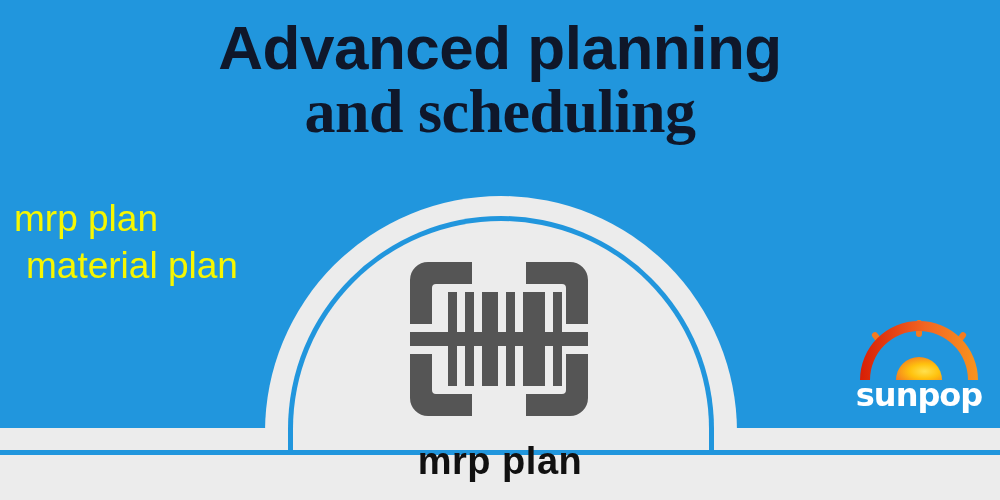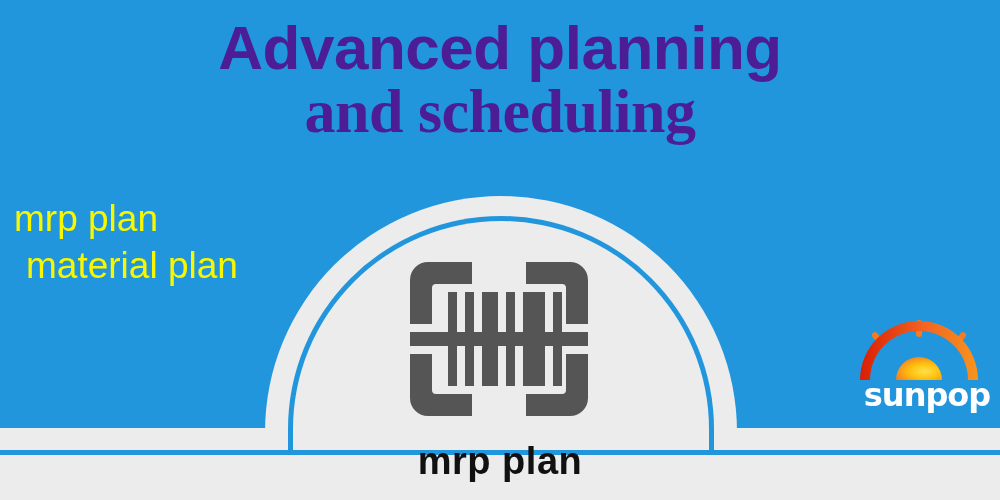--- a/index.html
+++ b/index.html
@@ -47,21 +47,21 @@
     background:#ececec;
   }
   
   .band-cover{
     position:absolute;left:0;top:455px;width:1000px;height:45px;background:#ececec;
   }
 
   
   .headline{
     position:absolute;left:0;top:16px;width:1000px;
-    text-align:center;color:#4c1d95;
+    text-align:center;color:#0f172a;
     font-size:62px;font-weight:bold;line-height:1.03;
     letter-spacing:-0.5px;
   }
   .headline .l2{display:block;font-family:Liberation Serif, serif;}
 
   
   .subtext{
     position:absolute;left:14px;top:196px;
     color:#F7F700;font-size:37px;line-height:1.27;font-weight:normal;
   }
@@ -79,21 +79,21 @@
     position:absolute;left:0;top:440px;width:1000px;text-align:center;
     color:#111111;font-size:38px;font-weight:bold;letter-spacing:0.5px;
   }
 
   
   .logo{
     position:absolute;left:845px;top:318px;width:148px;height:100px;
   }
   .logo svg{display:block;width:148px;height:100px;}
   .logo-word{
-    position:absolute;left:8px;top:58px;width:148px;text-align:center;
+    position:absolute;left:0;top:58px;width:148px;text-align:center;
     color:#ffffff;font-size:32px;font-weight:bold;letter-spacing:-1px;
     font-family:"DejaVu Sans",sans-serif;
   }
 </style>
 </head>
 <body>
 
 <div id="stage">
 
   <div class="blue-panel"></div>

